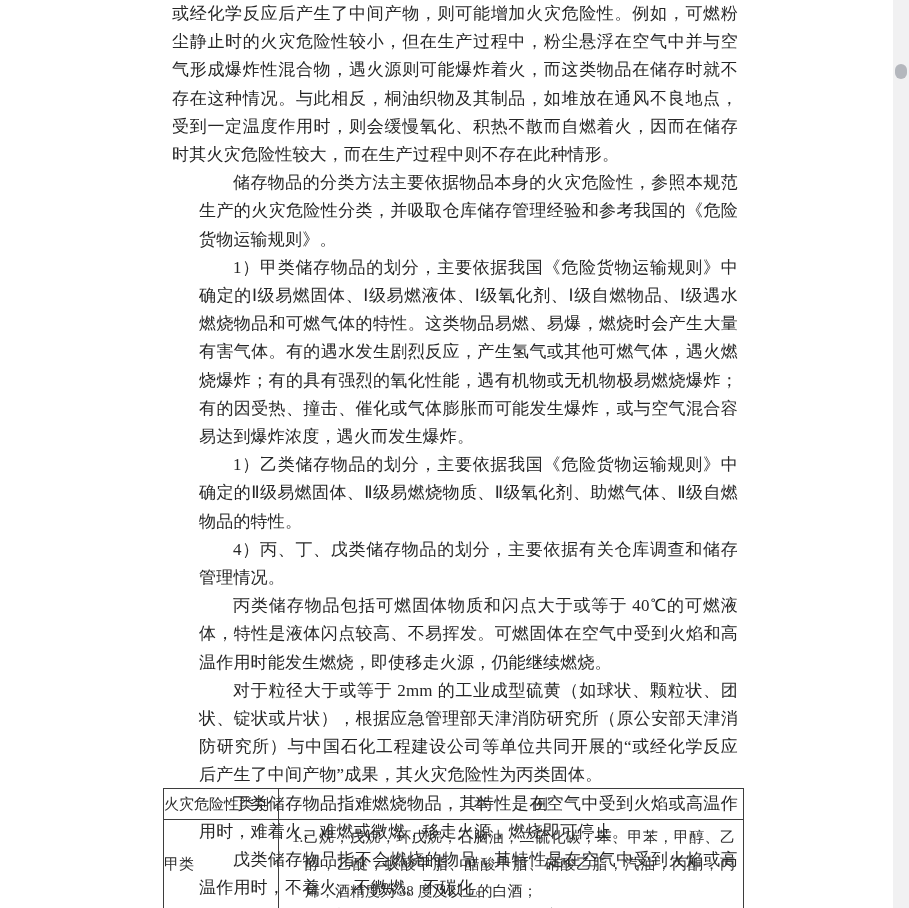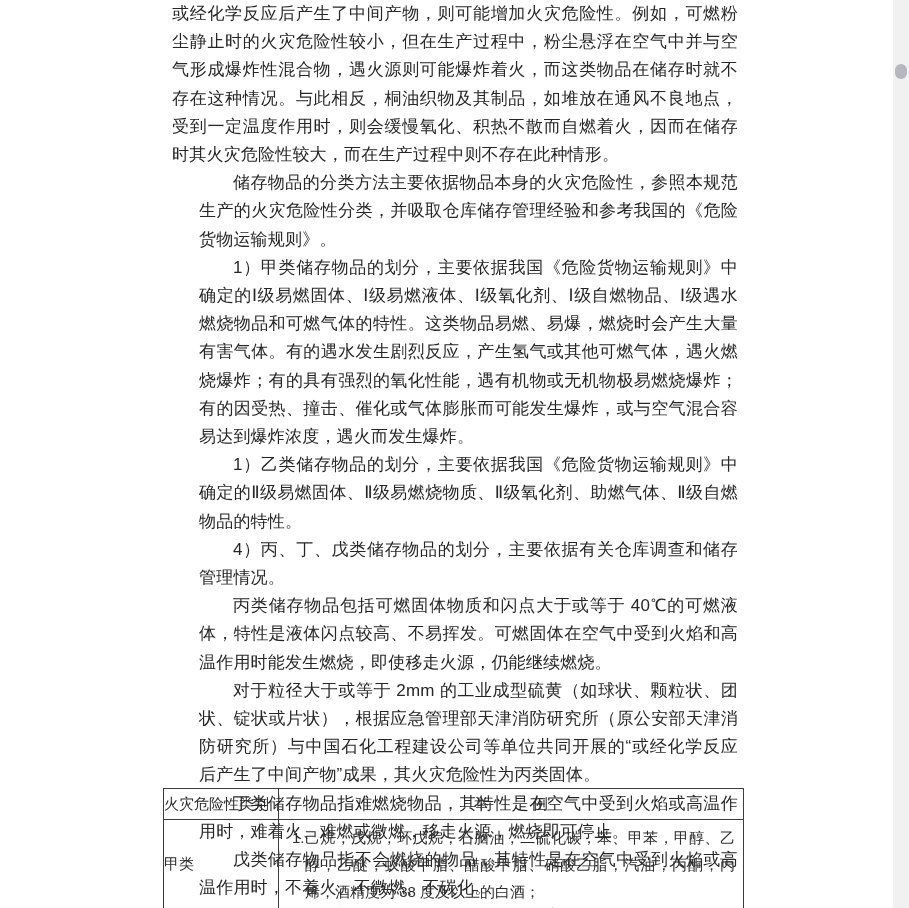--- a/index.html
+++ b/index.html
@@ -6,21 +6,21 @@
     margin: 0;
     padding: 0;
     background: #ffffff;
   }
   .viewport {
     position: relative;
     width: 909px;
     height: 908px;
     background: #ffffff;
     overflow: hidden;
-    font-family: Liberation Sans, sans-serif;
+    font-family: Liberation Serif, serif;
     color: #262626;
   }
   
   .text-block {
     position: absolute;
     left: 172px;
     top: 0;
     width: 566px;
     font-size: 17px;
     line-height: 28.2px;

